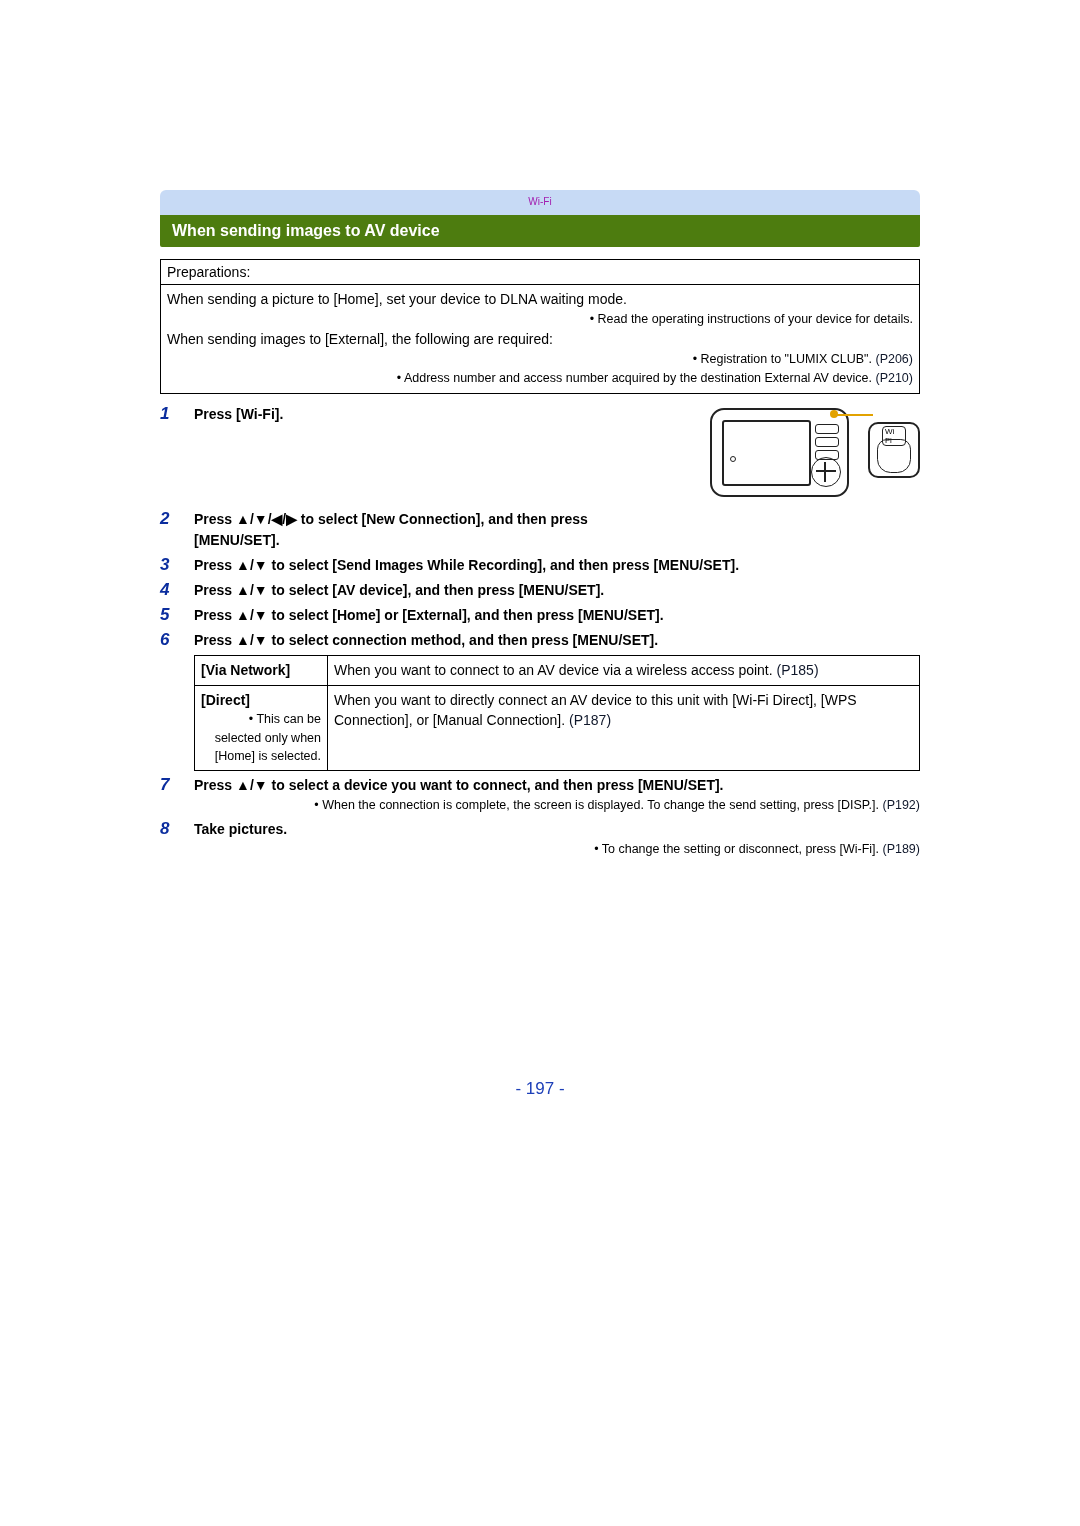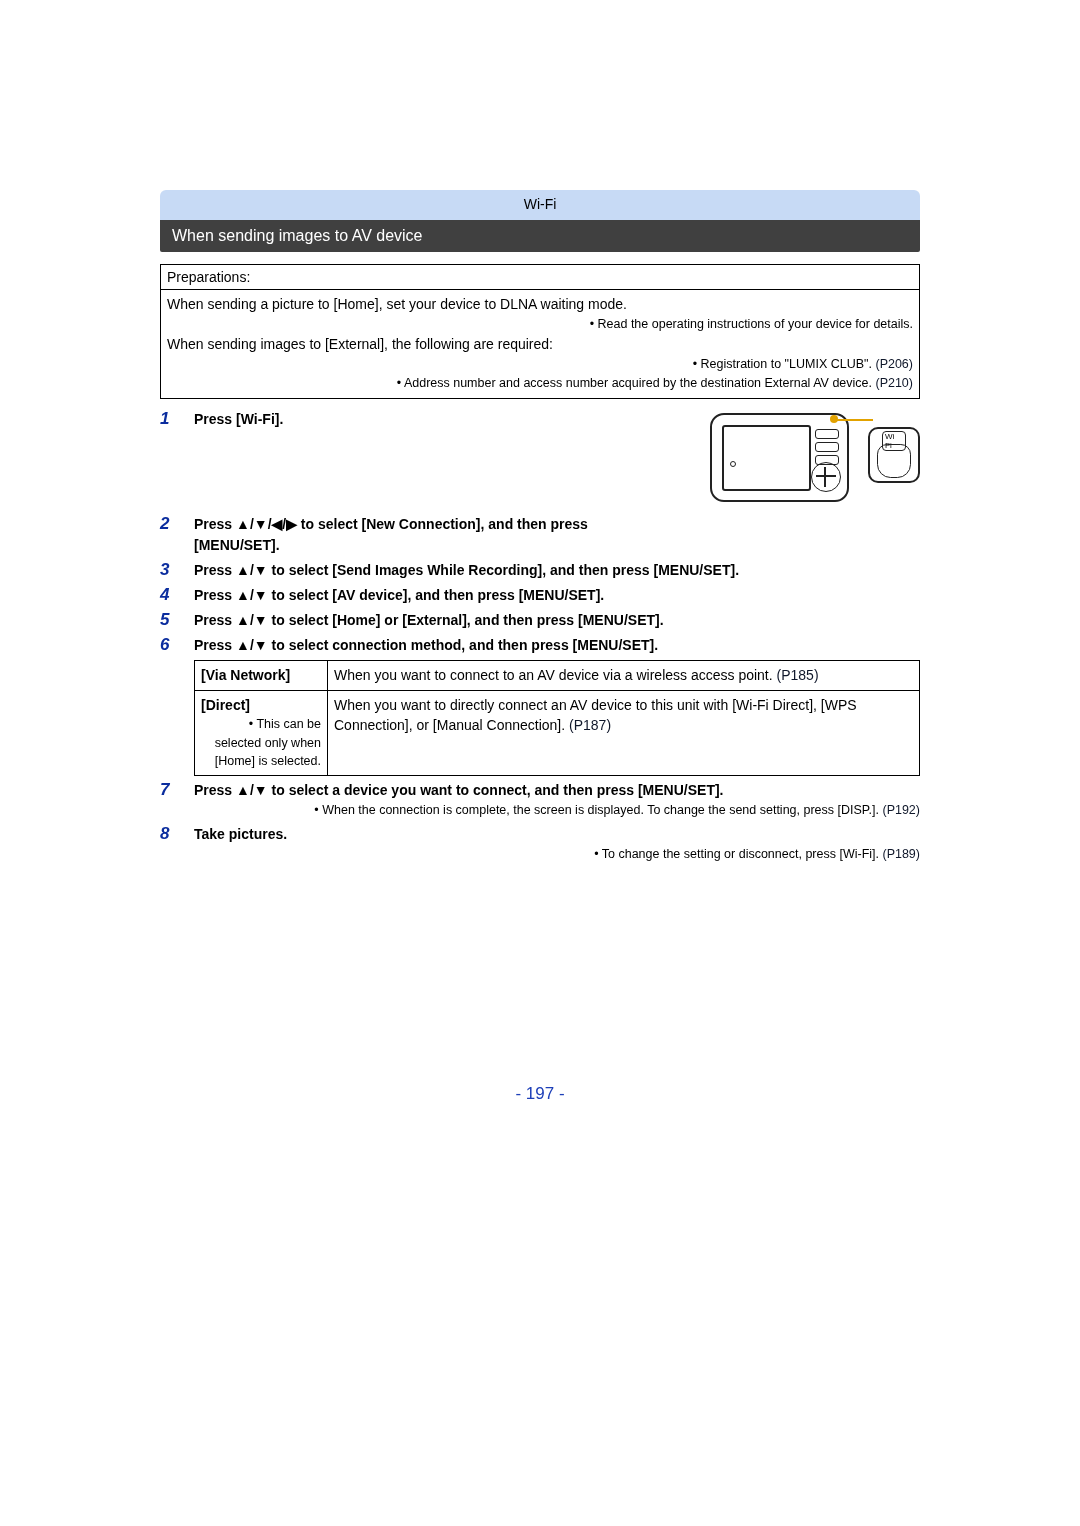--- a/index.html
+++ b/index.html
@@ -13,28 +13,28 @@
   }
   .page {
     width: 760px;
     margin: 190px auto 80px auto;
     position: relative;
   }
   .header-bar {
     background: #c7daf5;
     border-radius: 6px 6px 0 0;
     text-align: center;
-    color: #000000;
-    font-size: 14px;
+    color: #a21caf;
+    font-size: 10px;
     padding: 6px 0 8px 0;
   }
   .section-title {
-    background: #404040;
+    background: #4d7c0f;
     color: #fff;
-    font-weight: normal;
+    font-weight: bold;
     font-size: 16px;
     padding: 7px 12px;
     border-radius: 0 0 2px 2px;
   }
   .prep-box {
     border: 1px solid #000;
     margin-top: 12px;
     font-size: 14px;
   }
   .prep-header {

